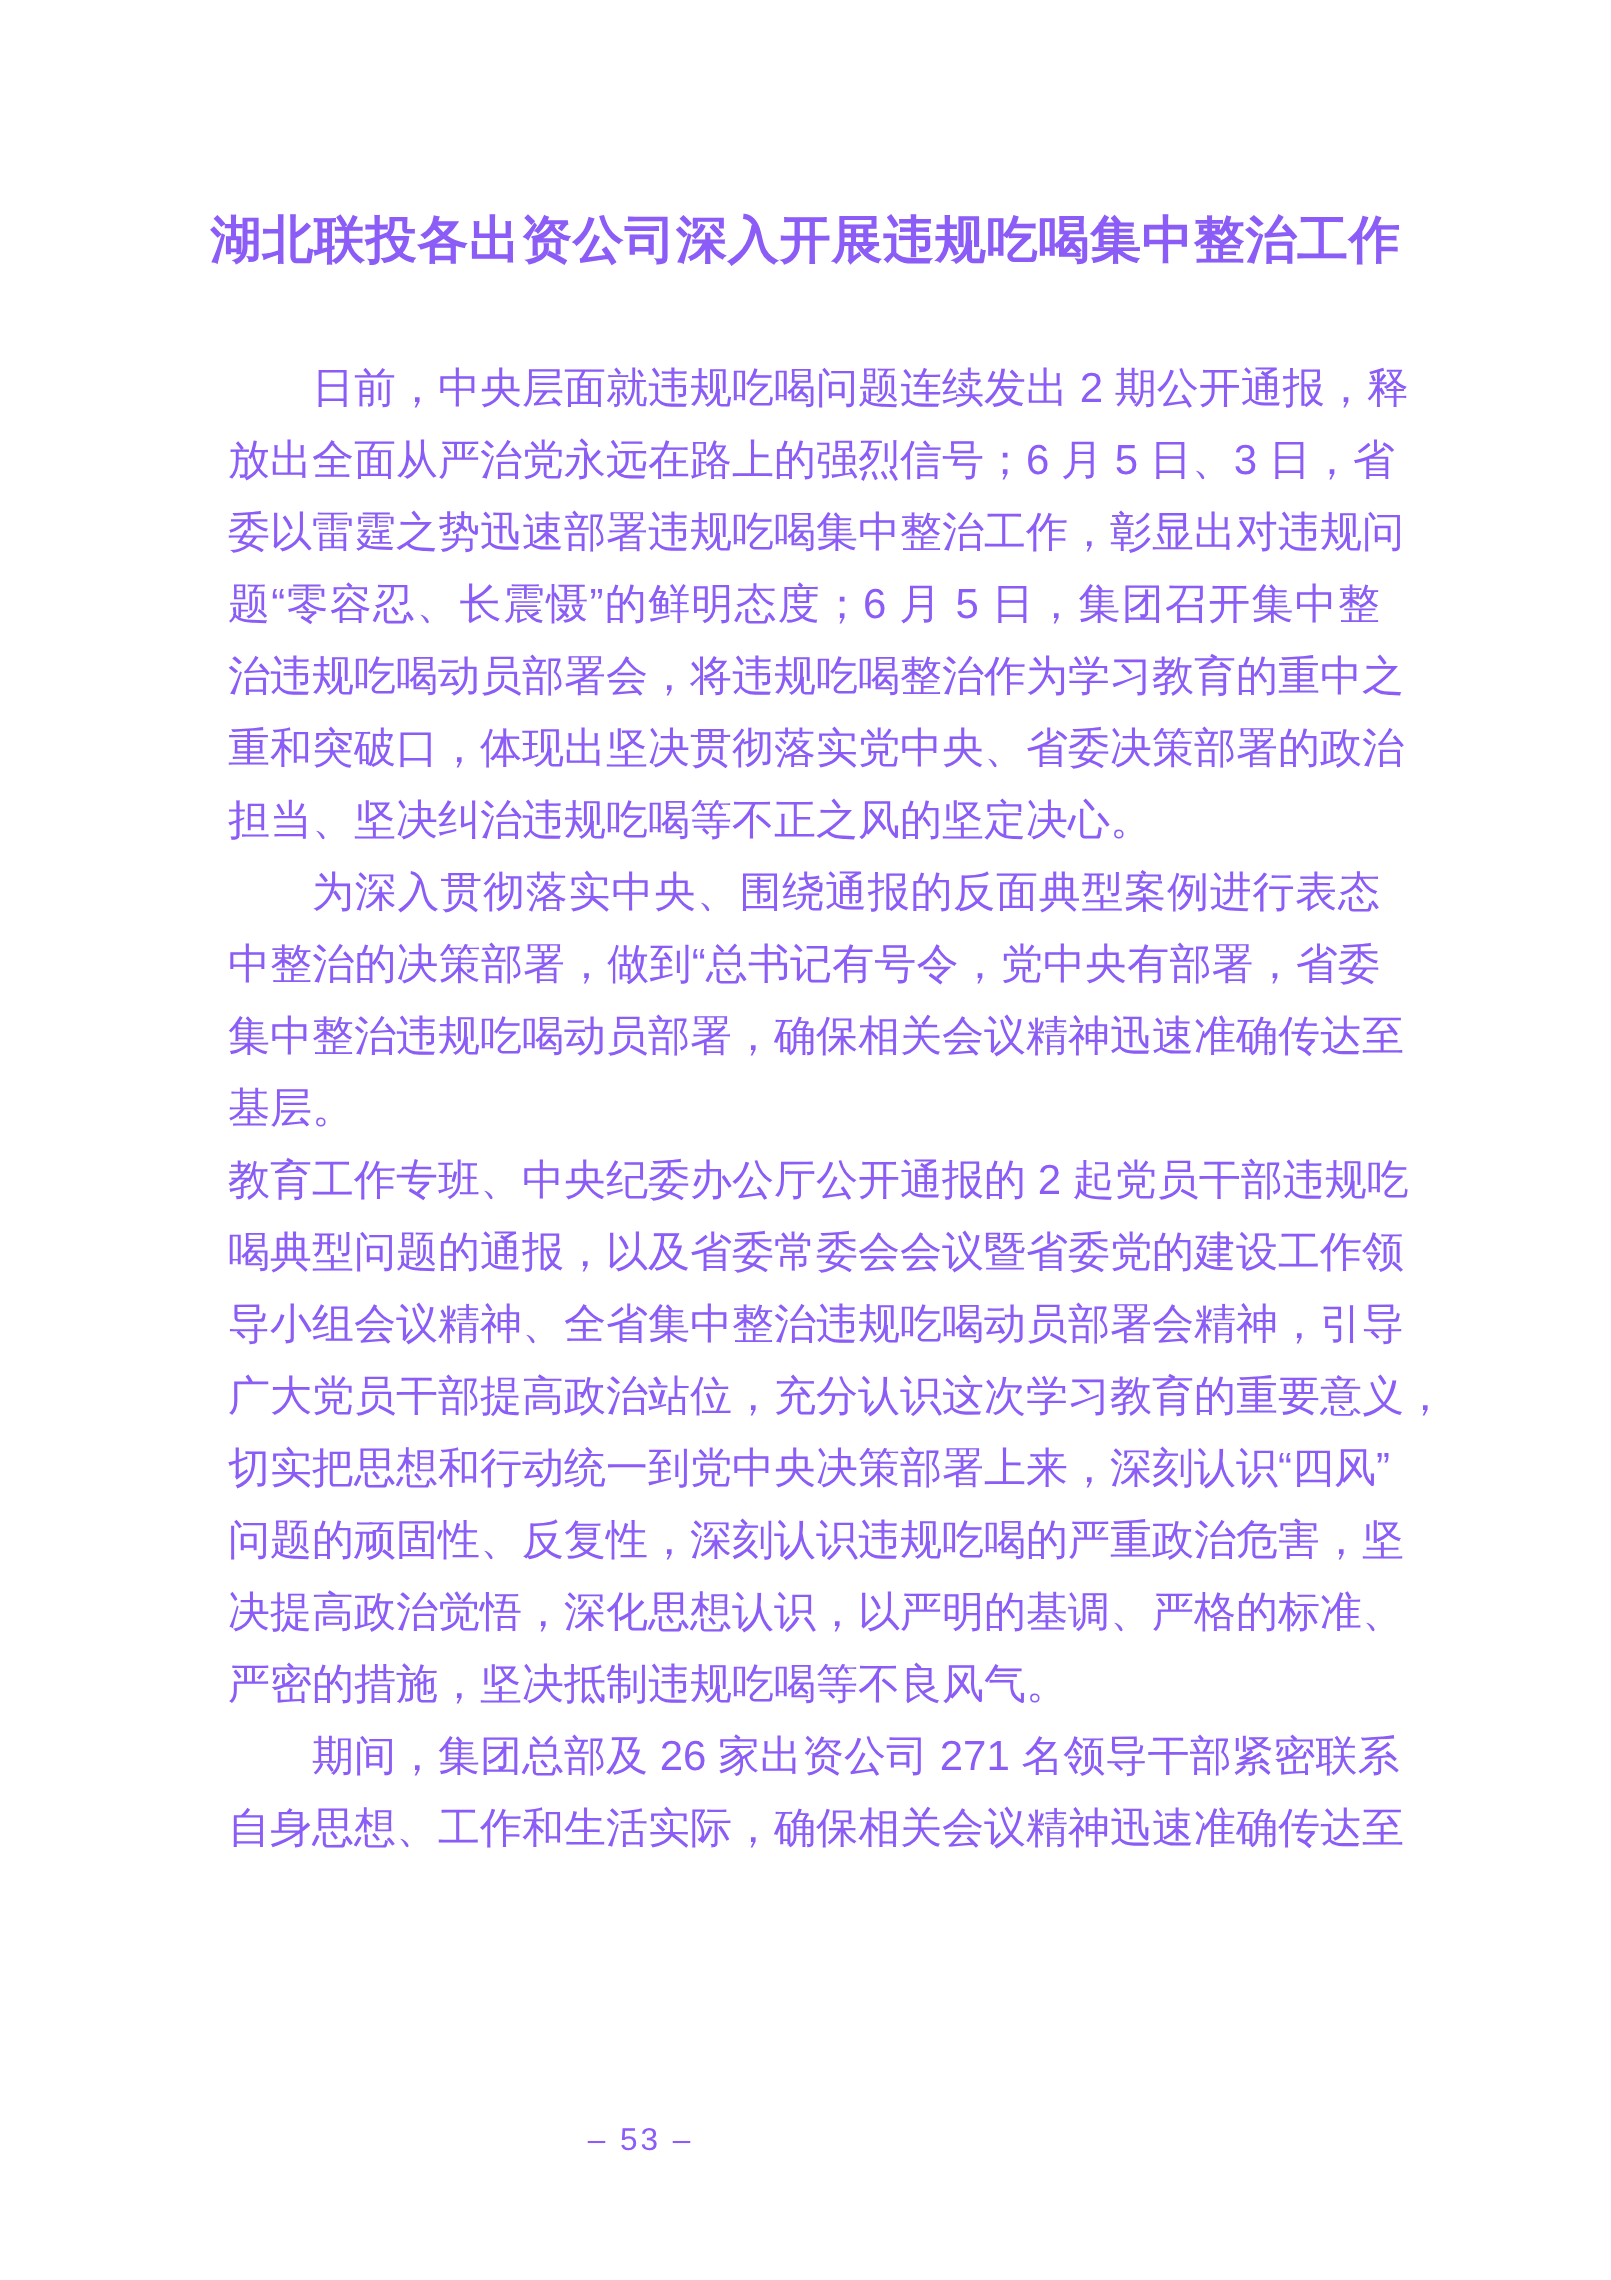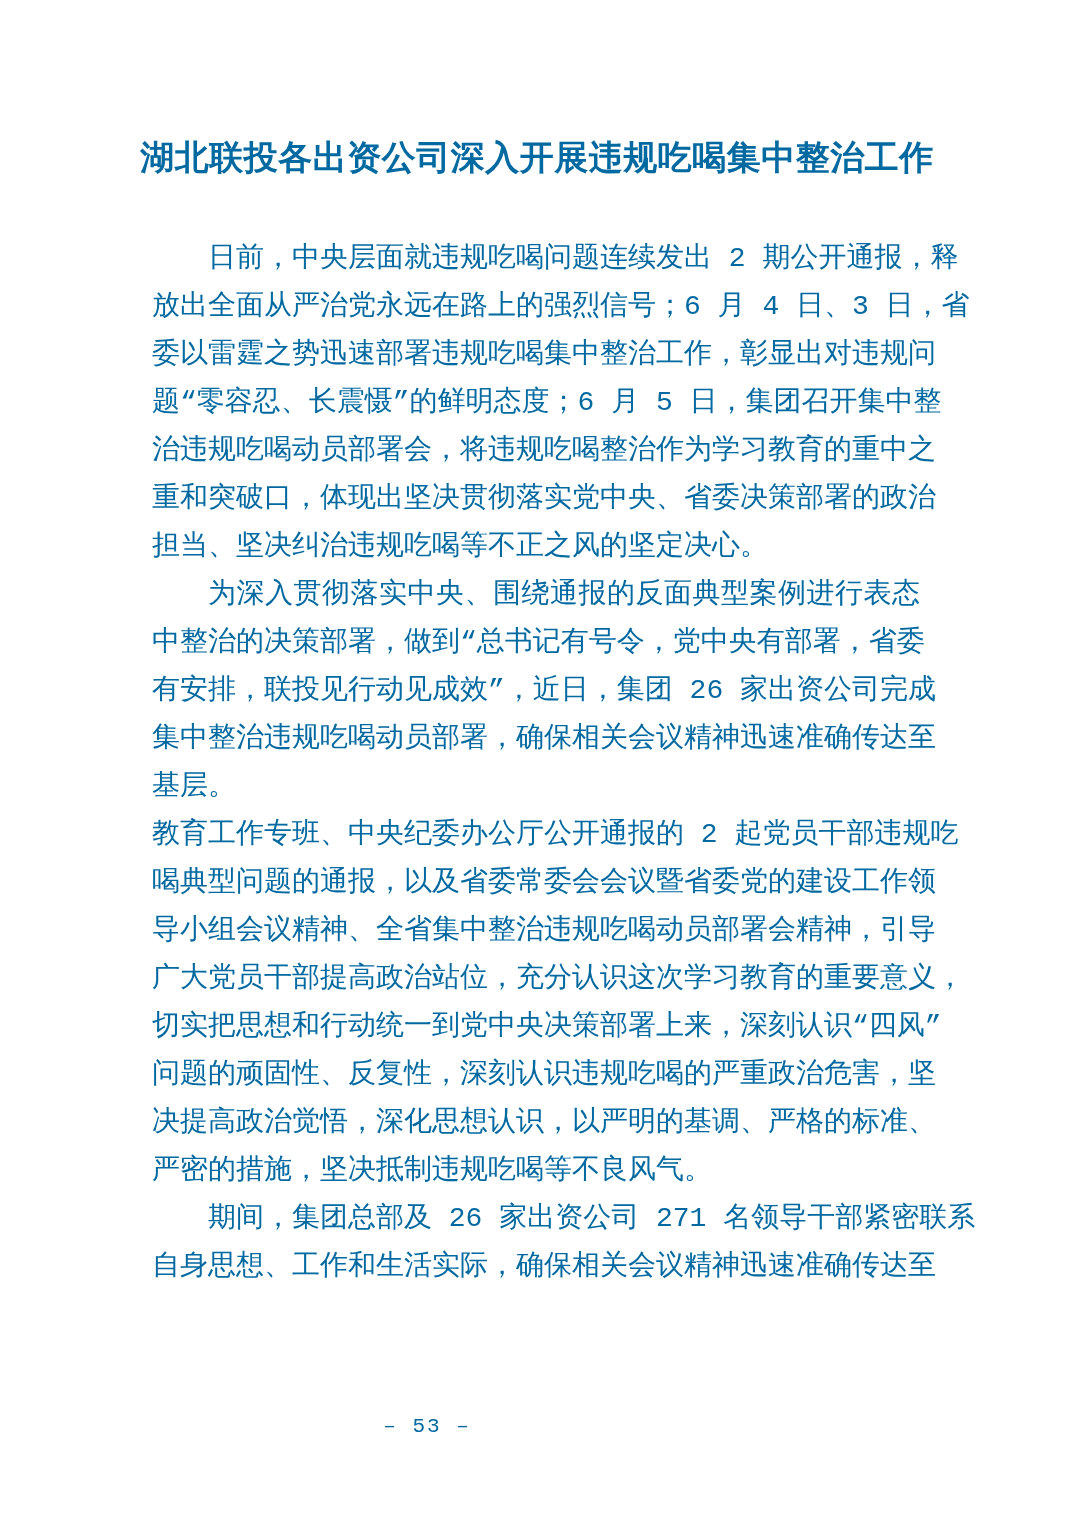--- a/index.html
+++ b/index.html
@@ -5,22 +5,22 @@
   html, body {
     margin: 0;
     padding: 0;
     background: #ffffff;
   }
   .page {
     position: relative;
     width: 1074px;
     height: 1520px;
     background: #ffffff;
-    color: #0369a1;
-    font-family: Liberation Mono, monospace;
+    color: #8b5cf6;
+    font-family: Liberation Sans, sans-serif;
     overflow: hidden;
   }
   .title {
     position: absolute;
     top: 132px;
     left: 0;
     width: 1074px;
     margin: 0;
     text-align: center;
     font-size: 34px;
@@ -69,31 +69,30 @@
 </head>
 <body>
 
 <div class="page">
   <h1 class="title">湖北联投各出资公司深入开展违规吃喝集中整治工作</h1>
 
   <main class="body">
 
   <div class="paragraph">
         <div class="line first">日前，中央层面就违规吃喝问题连续发出 2 期公开通报，释</div>
-        <div class="line">放出全面从严治党永远在路上的强烈信号；6 月 4 日、3 日，省</div>
+        <div class="line">放出全面从严治党永远在路上的强烈信号；6 月 5 日、3 日，省</div>
         <div class="line">委以雷霆之势迅速部署违规吃喝集中整治工作，彰显出对违规问</div>
         <div class="line">题“零容忍、长震慑”的鲜明态度；6 月 5 日，集团召开集中整</div>
         <div class="line">治违规吃喝动员部署会，将违规吃喝整治作为学习教育的重中之</div>
         <div class="line">重和突破口，体现出坚决贯彻落实党中央、省委决策部署的政治</div>
         <div class="line end">担当、坚决纠治违规吃喝等不正之风的坚定决心。</div>
       </div>
       <div class="paragraph">
         <div class="line first">为深入贯彻落实中央、围绕通报的反面典型案例进行表态</div>
         <div class="line">中整治的决策部署，做到“总书记有号令，党中央有部署，省委</div>
-        <div class="line">有安排，联投见行动见成效”，近日，集团 26 家出资公司完成</div>
         <div class="line">集中整治违规吃喝动员部署，确保相关会议精神迅速准确传达至</div>
         <div class="line end">基层。</div>
       </div>
       <div class="paragraph">
         <div class="line">教育工作专班、中央纪委办公厅公开通报的 2 起党员干部违规吃</div>
         <div class="line">喝典型问题的通报，以及省委常委会会议暨省委党的建设工作领</div>
         <div class="line">导小组会议精神、全省集中整治违规吃喝动员部署会精神，引导</div>
         <div class="line">广大党员干部提高政治站位，充分认识这次学习教育的重要意义，</div>
         <div class="line">切实把思想和行动统一到党中央决策部署上来，深刻认识“四风”</div>
         <div class="line">问题的顽固性、反复性，深刻认识违规吃喝的严重政治危害，坚</div>

